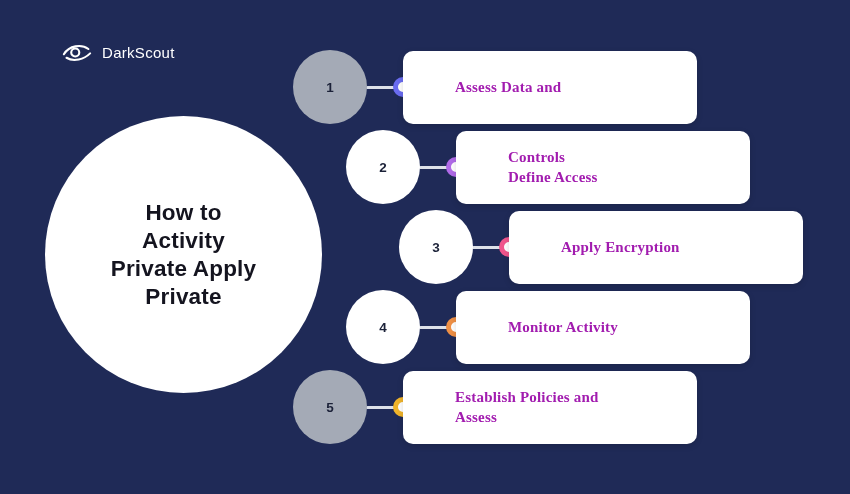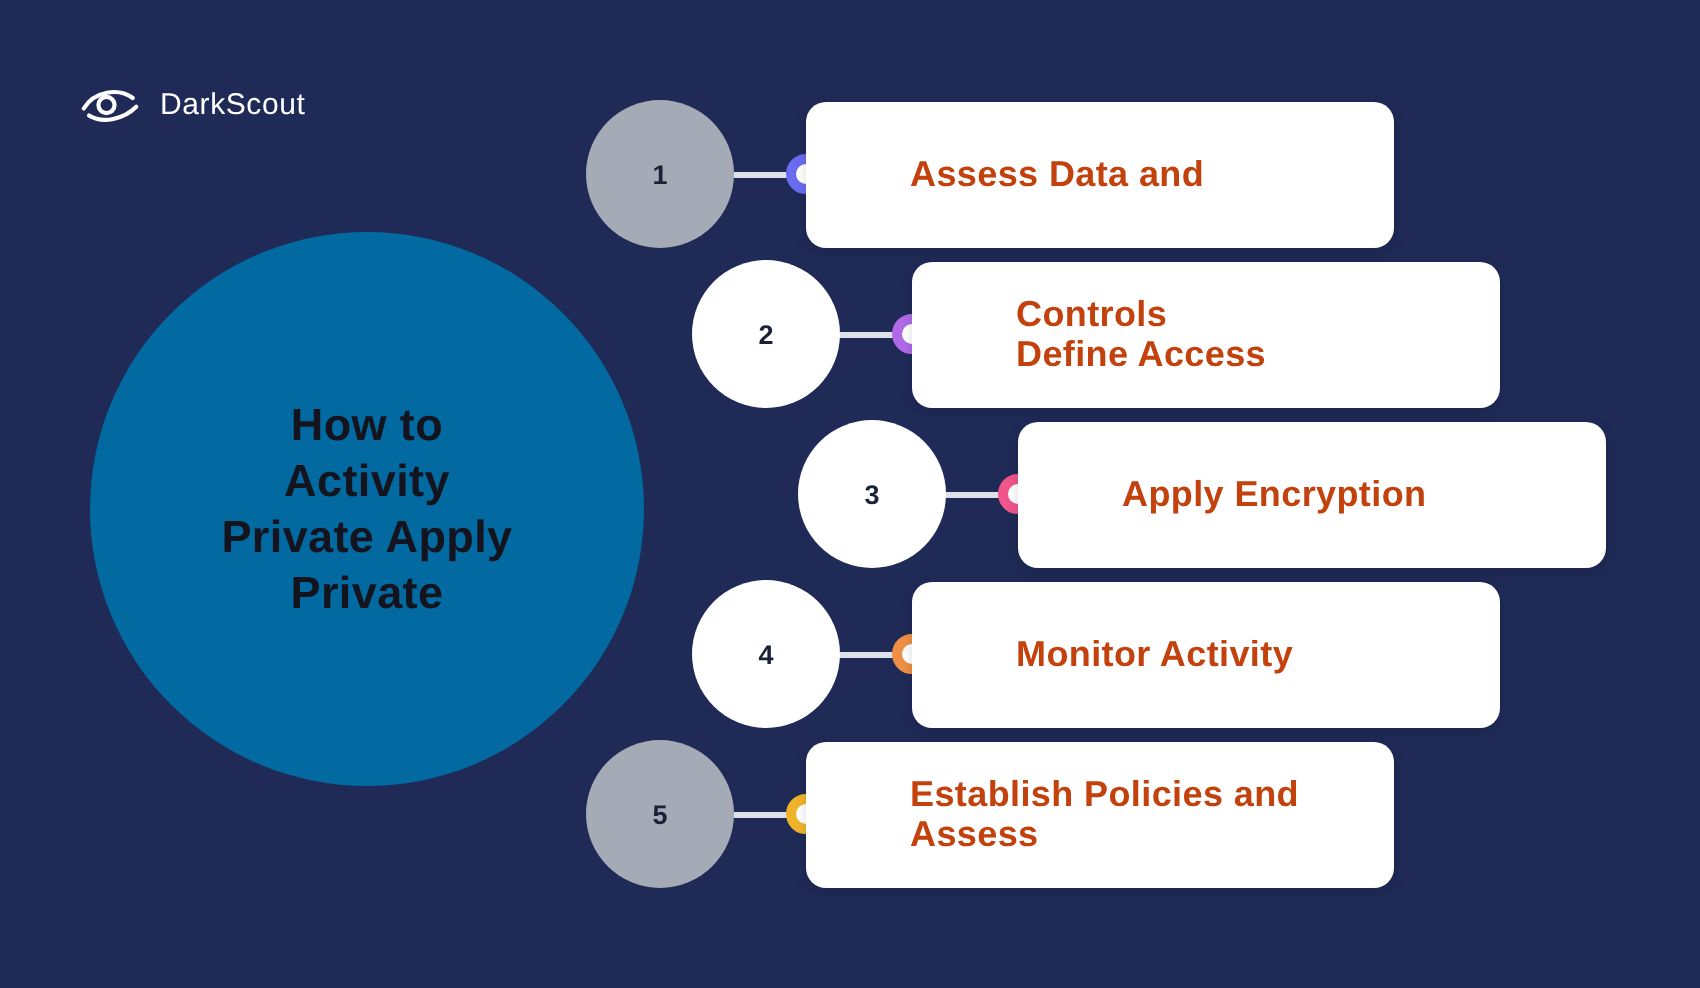--- a/index.html
+++ b/index.html
@@ -12,42 +12,42 @@
     position: relative;
     width: 850px;
     height: 494px;
     background: #1f2a57;
     overflow: hidden;
   }
 
   
   .brand {
     position: absolute;
-    left: 40px;
+    left: 62px;
     top: 42px;
     display: flex;
     align-items: center;
     gap: 10px;
   }
   .brand-icon { display: inline-flex; }
   .brand-name {
     color: #ffffff;
     font-size: 15px;
     font-weight: 500;
     letter-spacing: 0.3px;
   }
 
   
   .hero-circle {
     position: absolute;
     left: 45px;
     top: 116px;
     width: 277px;
     height: 277px;
-    background: #0369a1;
+    background: #ffffff;
     border-radius: 50%;
     display: flex;
     align-items: center;
     justify-content: center;
     text-align: center;
   }
   .hero-title {
     margin: 0;
     font-size: 22.5px;
     font-weight: 700;
@@ -116,25 +116,26 @@
     background: #ffffff;
     border-radius: 10px;
     box-shadow: 0 2px 6px rgba(0,0,0,0.15);
     display: flex;
     flex-direction: column;
     justify-content: center;
     padding-left: 52px;
     box-sizing: border-box;
   }
   .card-label {
-    font-size: 18px;
+    font-size: 15px;
     font-weight: 700;
     line-height: 20px;
-    color: #c2410c;
+    color: #a21caf;
     letter-spacing: 0.2px;
+    font-family: Liberation Serif, serif;
   }
   .card-label .line { display: block; }
 </style>
 </head>
 <body>
 
 <div class="canvas" style="background: rgb(31, 42, 87);">
 
   <div class="brand">
     <span class="brand-icon">

